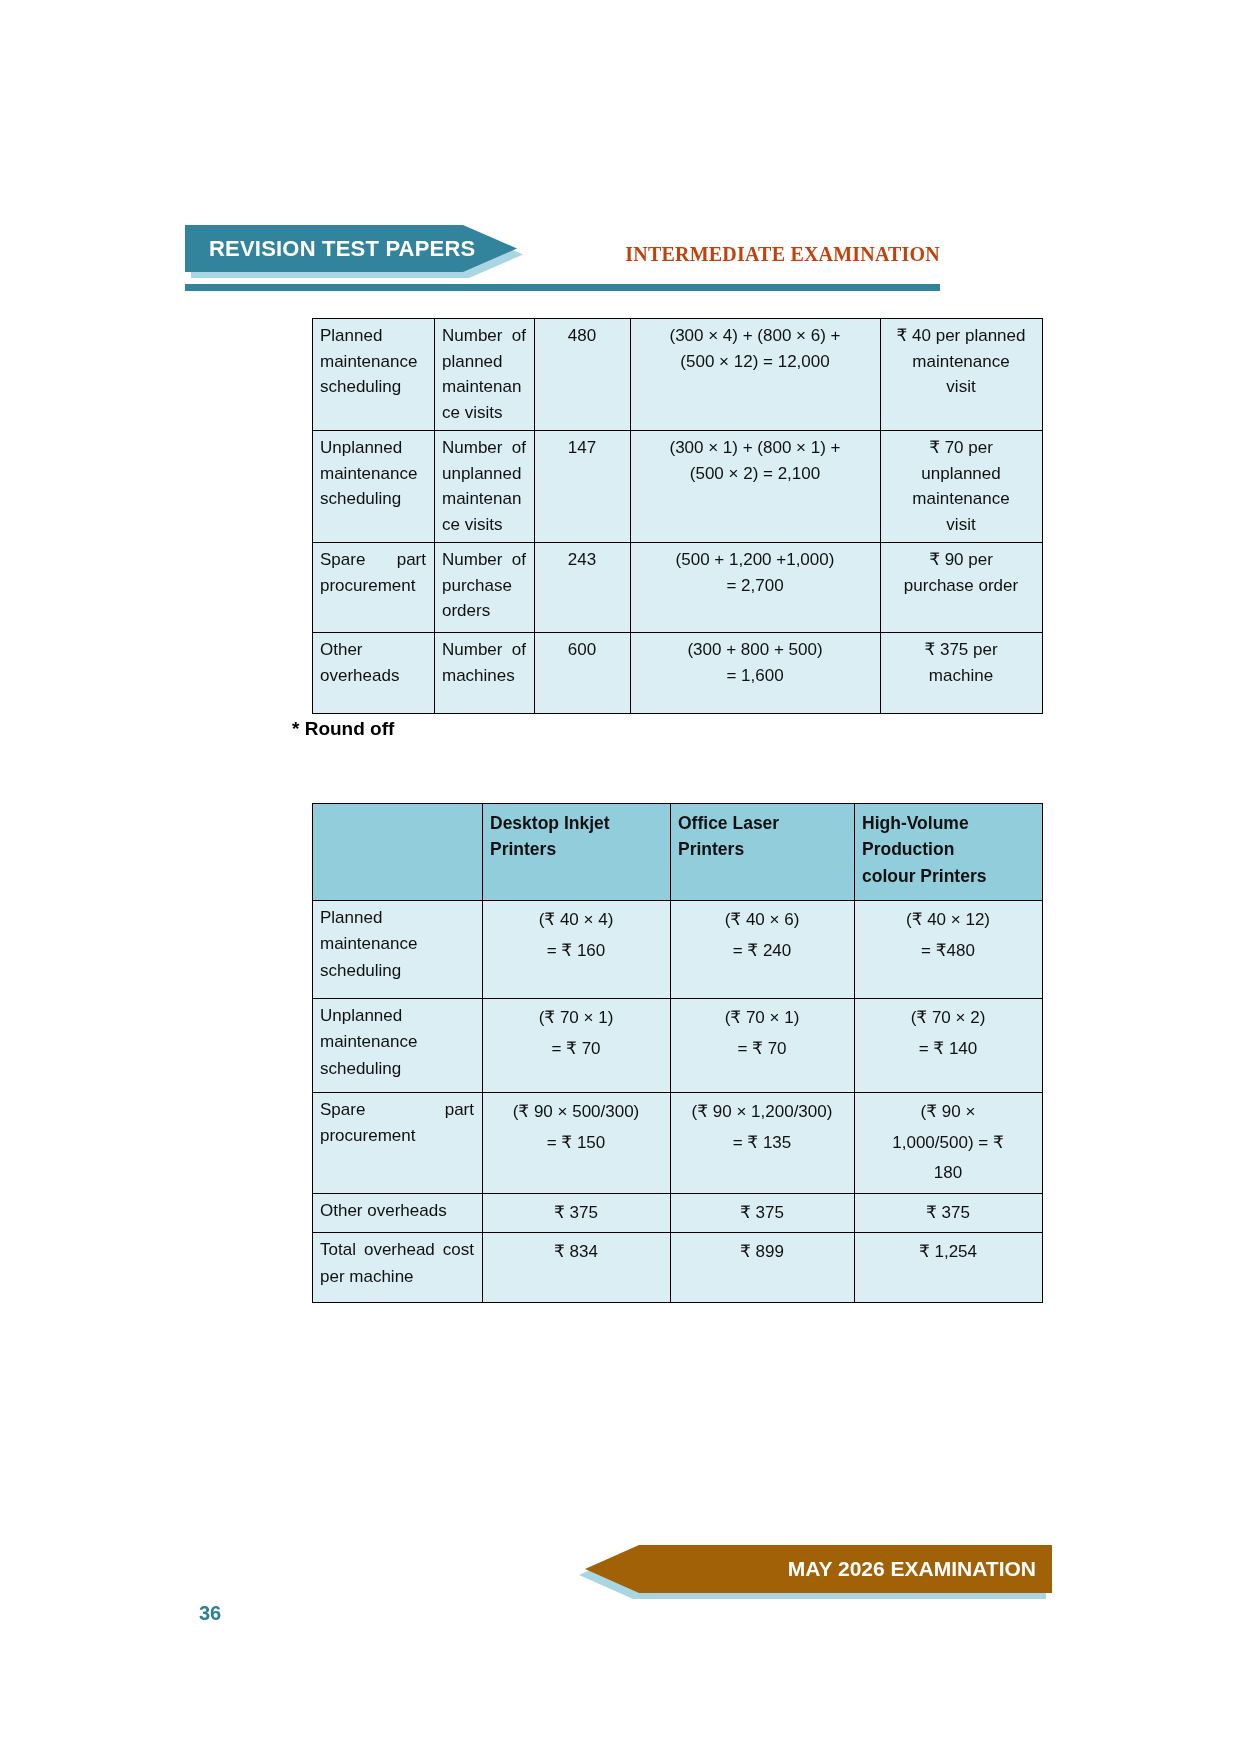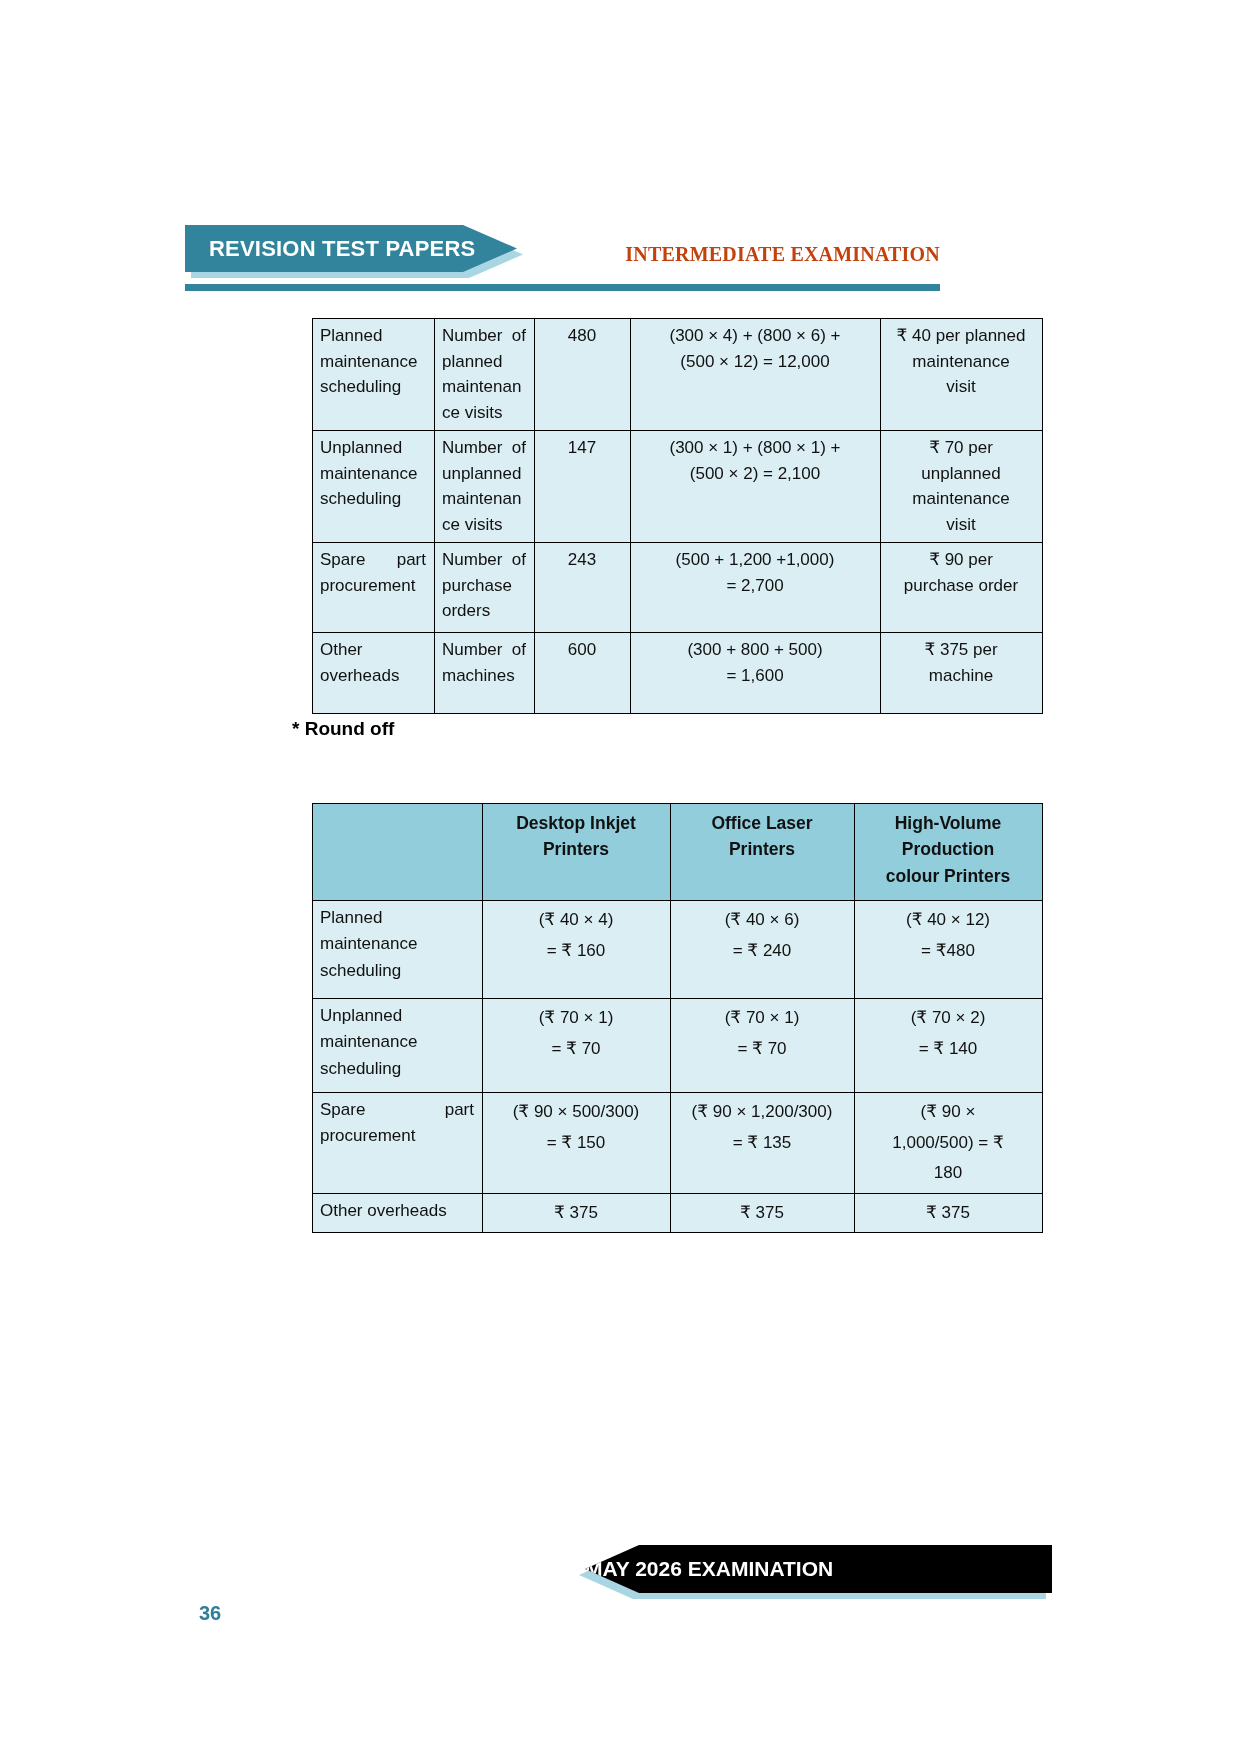--- a/index.html
+++ b/index.html
@@ -27,43 +27,43 @@
 
   
   table.t { position:absolute; left:312px; border-collapse:collapse; table-layout:fixed;border-radius:26px; }
   .t td, .t th {
     border:1.5px solid #000; vertical-align:top; background:#DAEEF3;
     padding:4px 8px 4px 7px; font-size:17px; line-height:1.5; overflow:hidden;
   }
   .t1 { top:318px; width:730px; }
   .t2 { top:803px; width:730px; }
   .t2 th {
-    background:#92CDDC; font-weight:bold; text-align:center;
+    background:#92CDDC; font-weight:bold; text-align:left;
     white-space:pre-line; font-size:17.5px; line-height:1.5; padding-top:6px;
   }
   .lbl { text-align:justify; }
   .t2 .lbl { line-height:1.55; }
   .brk { overflow-wrap:break-word; word-wrap:break-word; }
   .num { text-align:center; white-space:pre-line; }
   .t2 .num { line-height:1.8; }
 
   
   .roundoff { position:absolute; left:292px; top:718px; font-size:19px; font-weight:bold; color:#000; }
   .t2-title { position:absolute; left:185px; top:763px; width:755px; text-align:center; font-size:19px; font-weight:bold; color:#000; }
 
   
   .ftr-num { position:absolute; left:199px; top:1560px; font-size:20px; font-weight:bold; color:#2E7F99;margin-top:42px; }
   .ftr-band-shadow, .ftr-band {
     position:absolute; left:585px; top:1545px; width:467px; height:48px;
     clip-path: polygon(0 50%, 54px 0, 100% 0, 100% 100%, 54px 100%);
   }
   .ftr-band-shadow { background:#a9d6e3; transform:translate(-6px,6px); }
   .ftr-band {
-    background:#000000; color:#ffffff; font-weight:bold; font-size:21px;
-    line-height:48px; text-align:left; padding-right:16px; box-sizing:border-box;
+    background:#a16207; color:#ffffff; font-weight:bold; font-size:21px;
+    line-height:48px; text-align:right; padding-right:16px; box-sizing:border-box;
   }
 </style>
 </head>
 <body>
 
 <div class="sheet">
 
   <div class="hdr-band-shadow"></div>
   <div class="hdr-band">
     <span>REVISION TEST PAPERS</span>
@@ -171,20 +171,26 @@
         <td class="num">(₹ 90 ×
 1,000/500) = ₹
 180</td>
       </tr>
       <tr style="height:39px">
         <td class="lbl">Other overheads</td>
         <td class="num">₹ 375</td>
         <td class="num">₹ 375</td>
         <td class="num">₹ 375</td>
       </tr>
+      <tr style="height:70px">
+        <td class="lbl">Total overhead cost per machine</td>
+        <td class="num">₹ 834</td>
+        <td class="num">₹ 899</td>
+        <td class="num">₹ 1,254</td>
+      </tr>
     </tbody>
   </table>
 
   <div class="ftr-num">36</div>
   <div class="ftr-band-shadow"></div>
   <div class="ftr-band">
     <span>MAY 2026 EXAMINATION</span>
   </div>
 
 </div>

